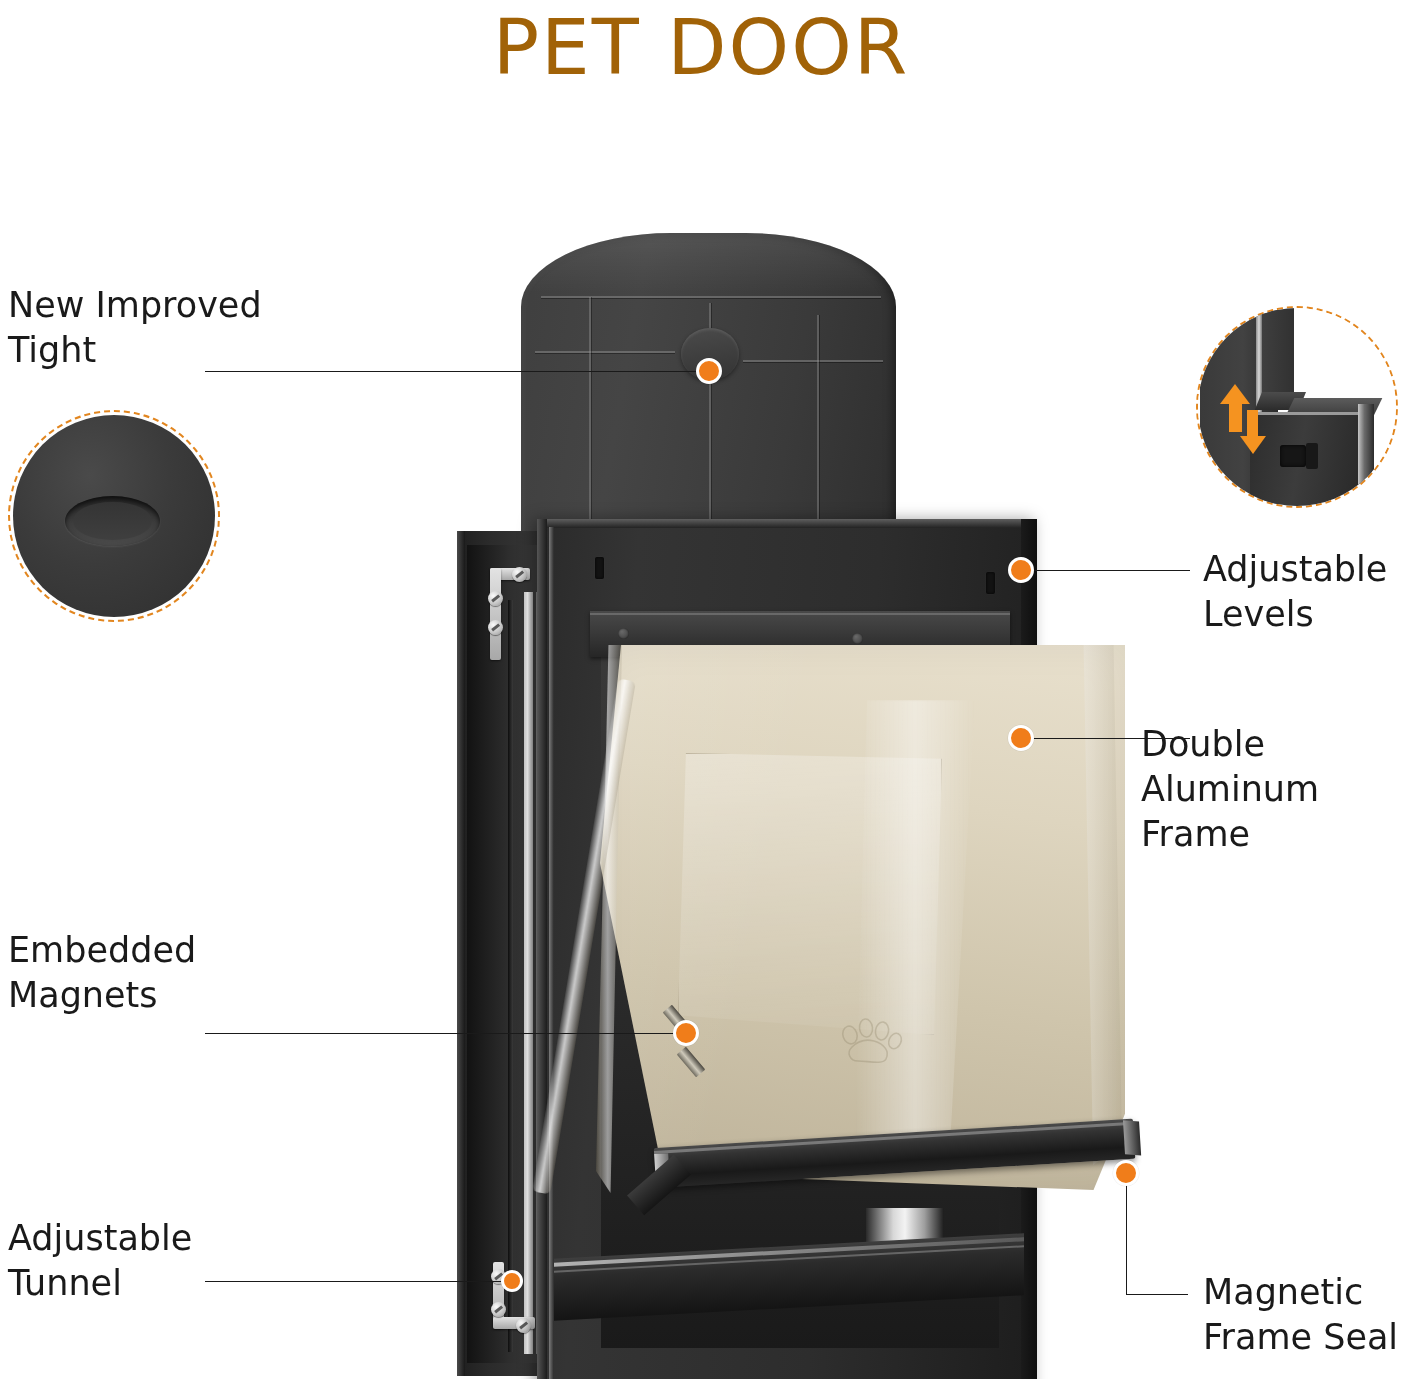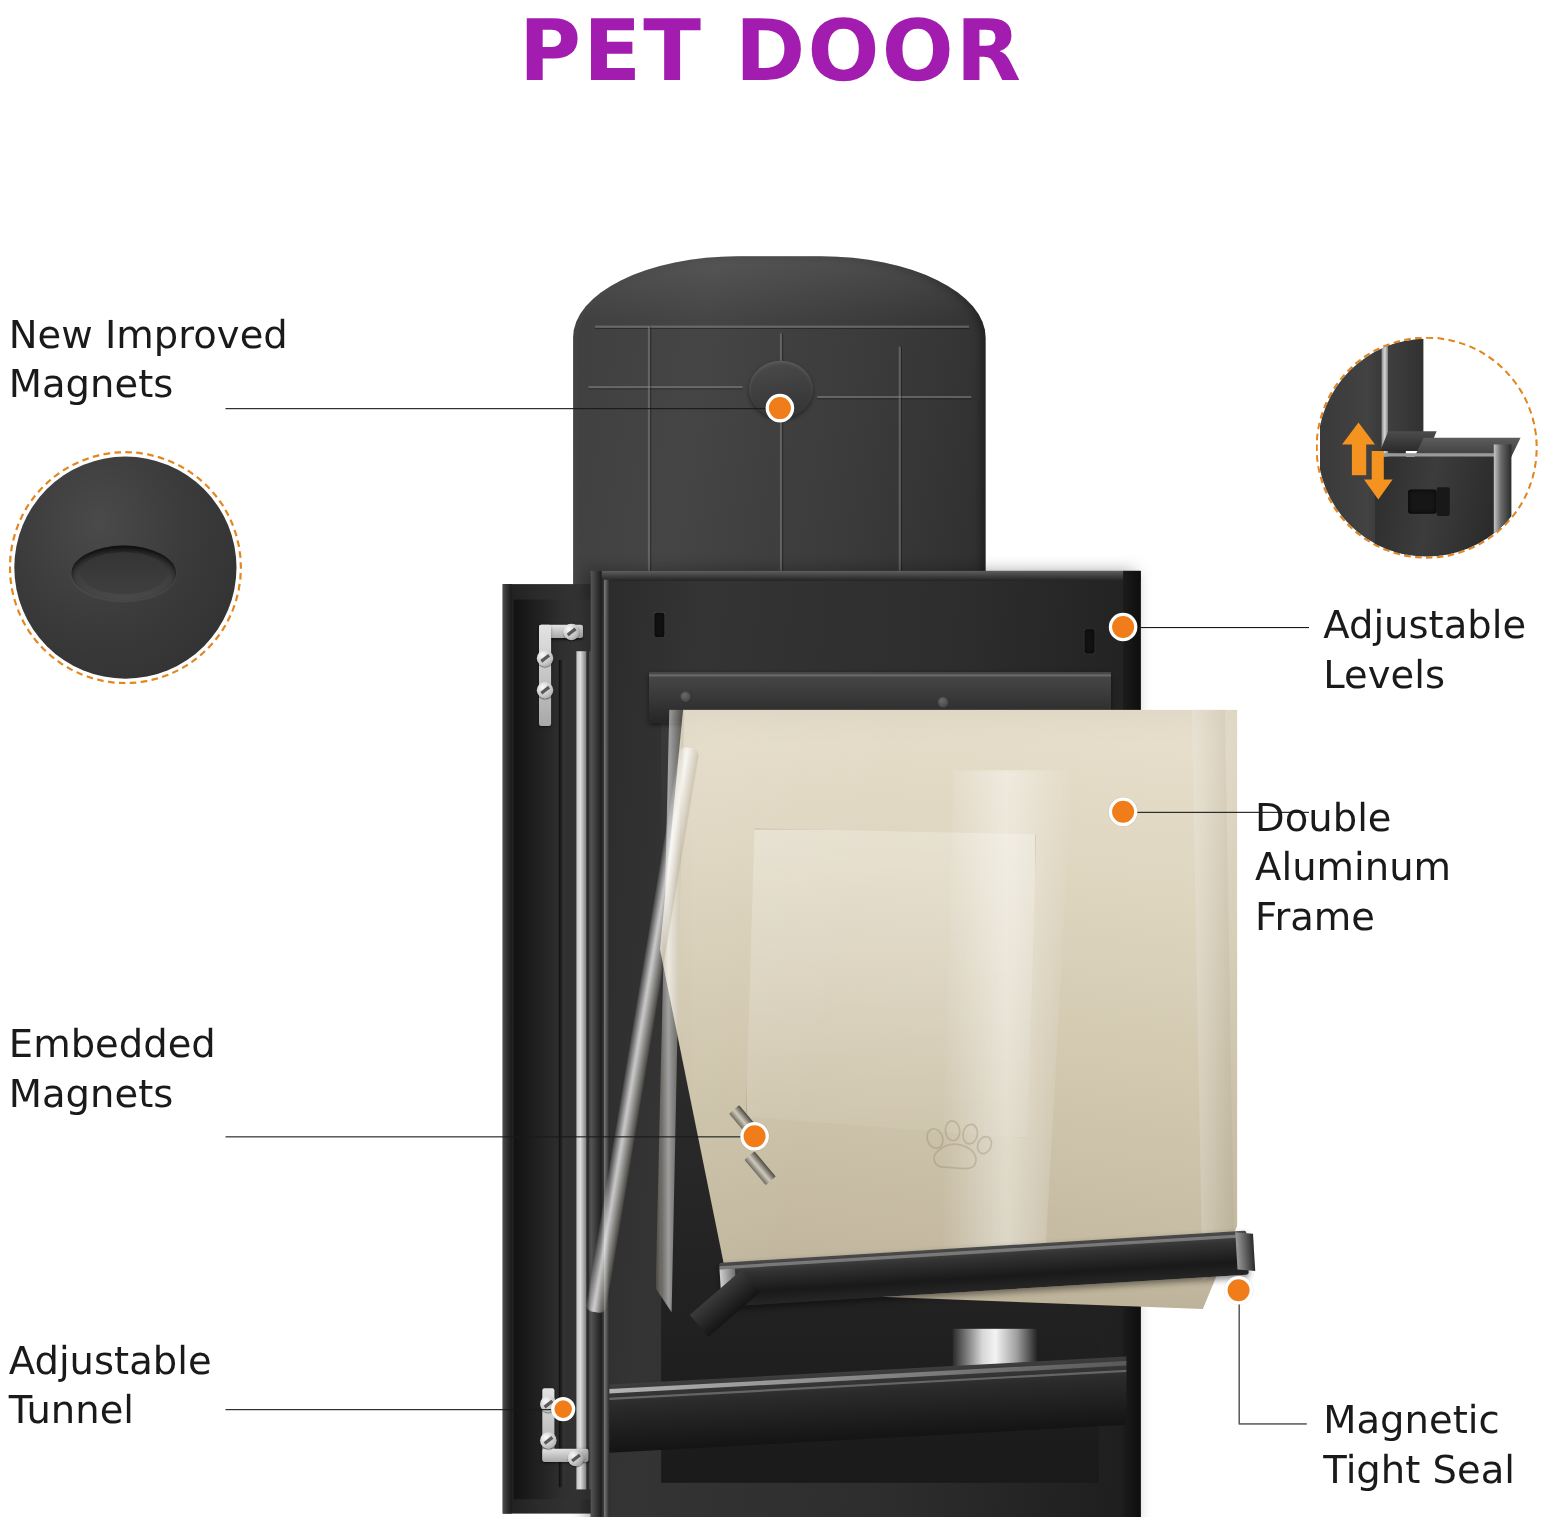--- a/index.html
+++ b/index.html
@@ -23,23 +23,23 @@
     width: 1402px;
     height: 95px;
     display: flex;
     align-items: center;
     justify-content: center;
     white-space: nowrap;
   }
   .title-light {
     font-family: "DejaVu Sans", "Liberation Sans", sans-serif;
     font-size: 77px;
-    font-weight: 700;
+    font-weight: 400;
     letter-spacing: 2px;
-    color: #a21caf;
+    color: #a16207;
     line-height: 1;
   }
   .title-bold {
     font-family: "DejaVu Sans", "Liberation Sans", sans-serif;
     font-size: 77px;
     font-weight: 700;
     letter-spacing: 0px;
     line-height: 1;
     margin-left: 22px;
   }
@@ -649,25 +649,25 @@
 <div class="leader-h" style="left:1126px; top:1294px; width:62px;"></div>
 
 <div class="dot" style="left:696px; top:358px;"></div>
 <div class="dot" style="left:1008px; top:557px;"></div>
 <div class="dot" style="left:1008px; top:725px;"></div>
 <div class="dot" style="left:673px; top:1020px;"></div>
 <div class="dot" style="left:1113px; top:1160px;"></div>
 <div class="dot small" style="left:501px; top:1270px;"></div>
 
 <div class="label" style="left:8px; top:283px; width:290px;">New Improved
-Magnets</div>
+Tight</div>
 <div class="label" style="left:8px; top:928px; width:290px;">Embedded
 Magnets</div>
 <div class="label" style="left:8px; top:1216px; width:290px;">Adjustable
 Tunnel</div>
 
 <div class="label right" style="left:1203px; top:547px; width:200px;">Adjustable
 Levels</div>
 <div class="label right" style="left:1141px; top:722px; width:200px;">Double
 Aluminum
 Frame</div>
 <div class="label right" style="left:1203px; top:1270px; width:200px;">Magnetic
-Tight Seal</div>
+Frame Seal</div>
 
 </body></html>

